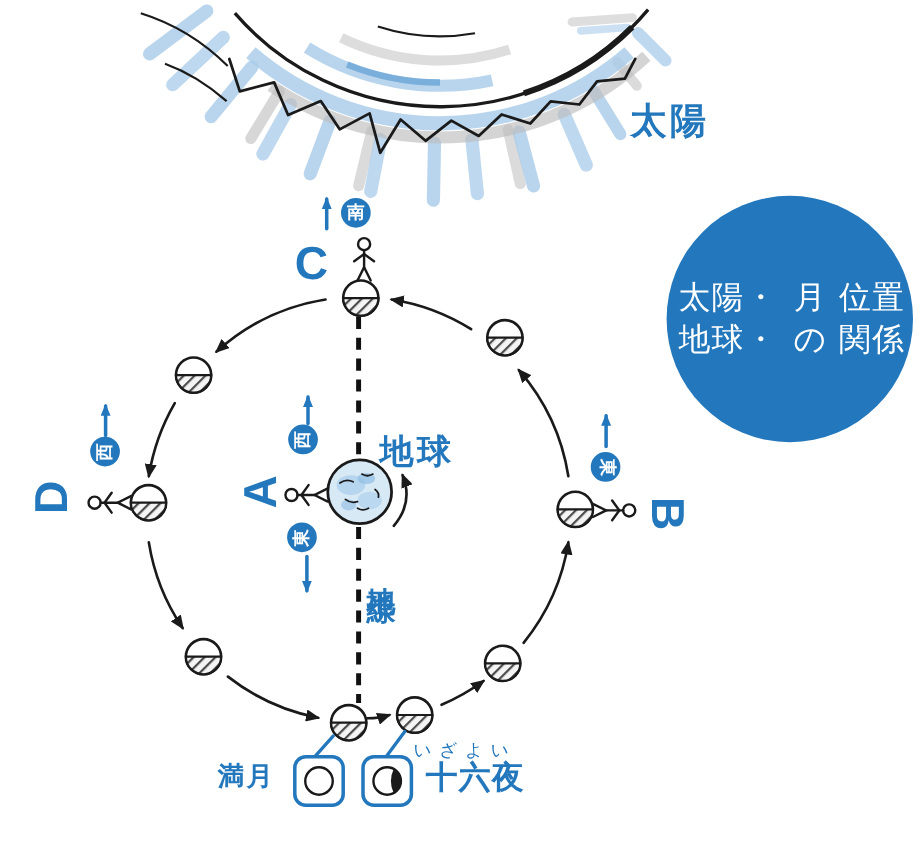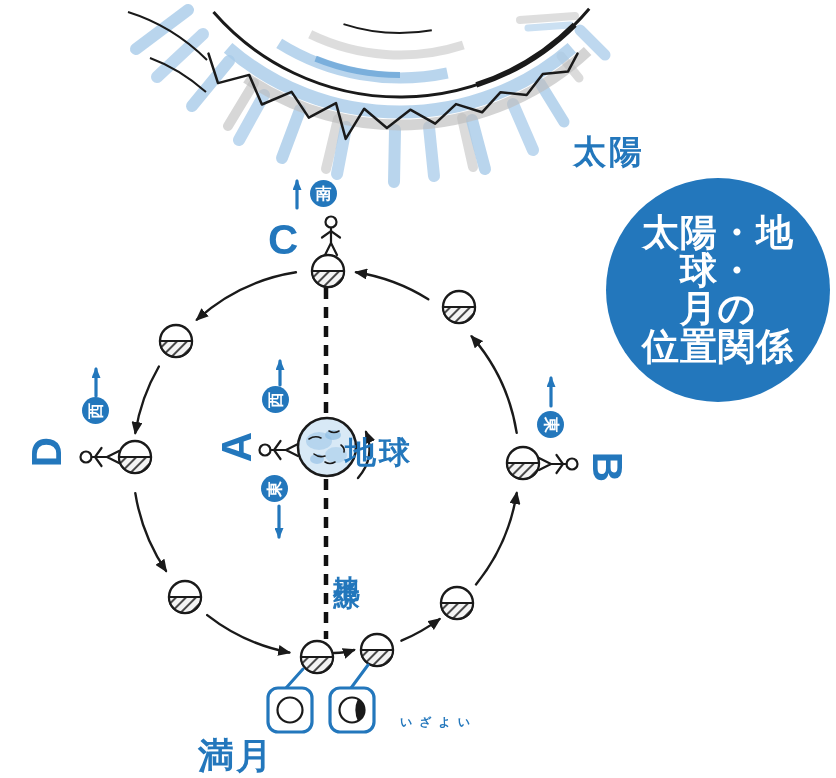--- a/index.html
+++ b/index.html
@@ -1,41 +1,41 @@
 <!DOCTYPE html>
 <html><head>
 <meta charset="utf-8">
 <style>
 :root{ --accent:#2377bc; --ink:#1a1a1a; }
 html,body{margin:0;padding:0;background:#fff;}
 .stage{position:relative;width:836px;height:778px;background:#ffffff;overflow:hidden;
   font-family:"Liberation Sans","DejaVu Sans",sans-serif;}
 .stage svg{position:absolute;left:0;top:0;}
-.lbl{position:absolute;color:var(--accent);font-weight:bold;white-space:nowrap;margin-top:42px;}
+.lbl{position:absolute;color:var(--accent);font-weight:bold;white-space:nowrap;}
 .lbl-sun{left:573px;top:88px;font-size:33px;letter-spacing:3px;}
 .lbl-earth{left:345px;top:390px;font-size:31px;letter-spacing:3px;}
 .lbl-horizon{left:330px;top:513px;font-size:26px;letter-spacing:4px;
   writing-mode:vertical-rl;text-orientation:upright;}
-.lbl-mangetsu{left:198px;top:690px;font-size:36px;letter-spacing:2px;}
+.lbl-mangetsu{left:198px;top:690px;font-size:24px;letter-spacing:2px;}
 .lbl-izayoi{left:387px;top:687px;font-size:29px;letter-spacing:1px;}
-.lbl-furigana{left:400px;top:672px;font-size:12px;font-weight:bold;letter-spacing:7px;}
+.lbl-furigana{left:376px;top:672px;font-size:16px;font-weight:normal;letter-spacing:7px;}
 .lbl-caption{position:absolute;left:28px;top:697px;font-size:20px;font-weight:bold;
   color:var(--ink);white-space:nowrap;}
 .pos-letter{position:absolute;font-size:42px;font-weight:bold;color:var(--accent);
   line-height:1;}
 .rot-ccw{transform:rotate(-90deg);}
 .rot-cw{transform:rotate(90deg);}
 .badge{position:absolute;width:27px;height:27px;border-radius:50%;background:var(--accent);
   color:#fff;display:flex;align-items:center;justify-content:center;
   font-size:16px;font-weight:bold;}
 .badge span{display:block;line-height:1;}
 .info-circle{position:absolute;left:606px;top:178px;width:224px;height:224px;
-  border-radius:50%;background:var(--accent);color:#fff;display:flex;flex-direction:column;
-  align-items:center;justify-content:center;text-align:center;font-weight:bold;
-  font-size:37px;line-height:38px;letter-spacing:1px;}
+  border-radius:50%;background:var(--accent);color:#fff;display:flex;
+  align-items:center;justify-content:center;text-align:center;font-weight:normal;
+  font-size:29px;line-height:38px;letter-spacing:1px;}
 </style>
 </head>
 <body>
 
 <div class="stage">
 
 <svg width="836" height="778" viewBox="0 0 836 778">
   <defs>
     <pattern id="hatch" width="7" height="7" patternUnits="userSpaceOnUse" patternTransform="rotate(45)">
       <rect width="7" height="7" fill="#f4f4f4"></rect>
@@ -196,14 +196,15 @@
   </div>
   <div class="badge" style="left:82px;top:397px;">
     <span class="rot-ccw">西</span>
   </div>
   <div class="badge" style="left:537px;top:411px;">
     <span class="rot-cw">東</span>
   </div>
 
   <div class="lbl lbl-mangetsu">満月</div>
   <div class="lbl lbl-furigana">いざよい</div>
+  <div class="lbl lbl-izayoi">十六夜</div>
 
 </div>
 
 </body></html>

